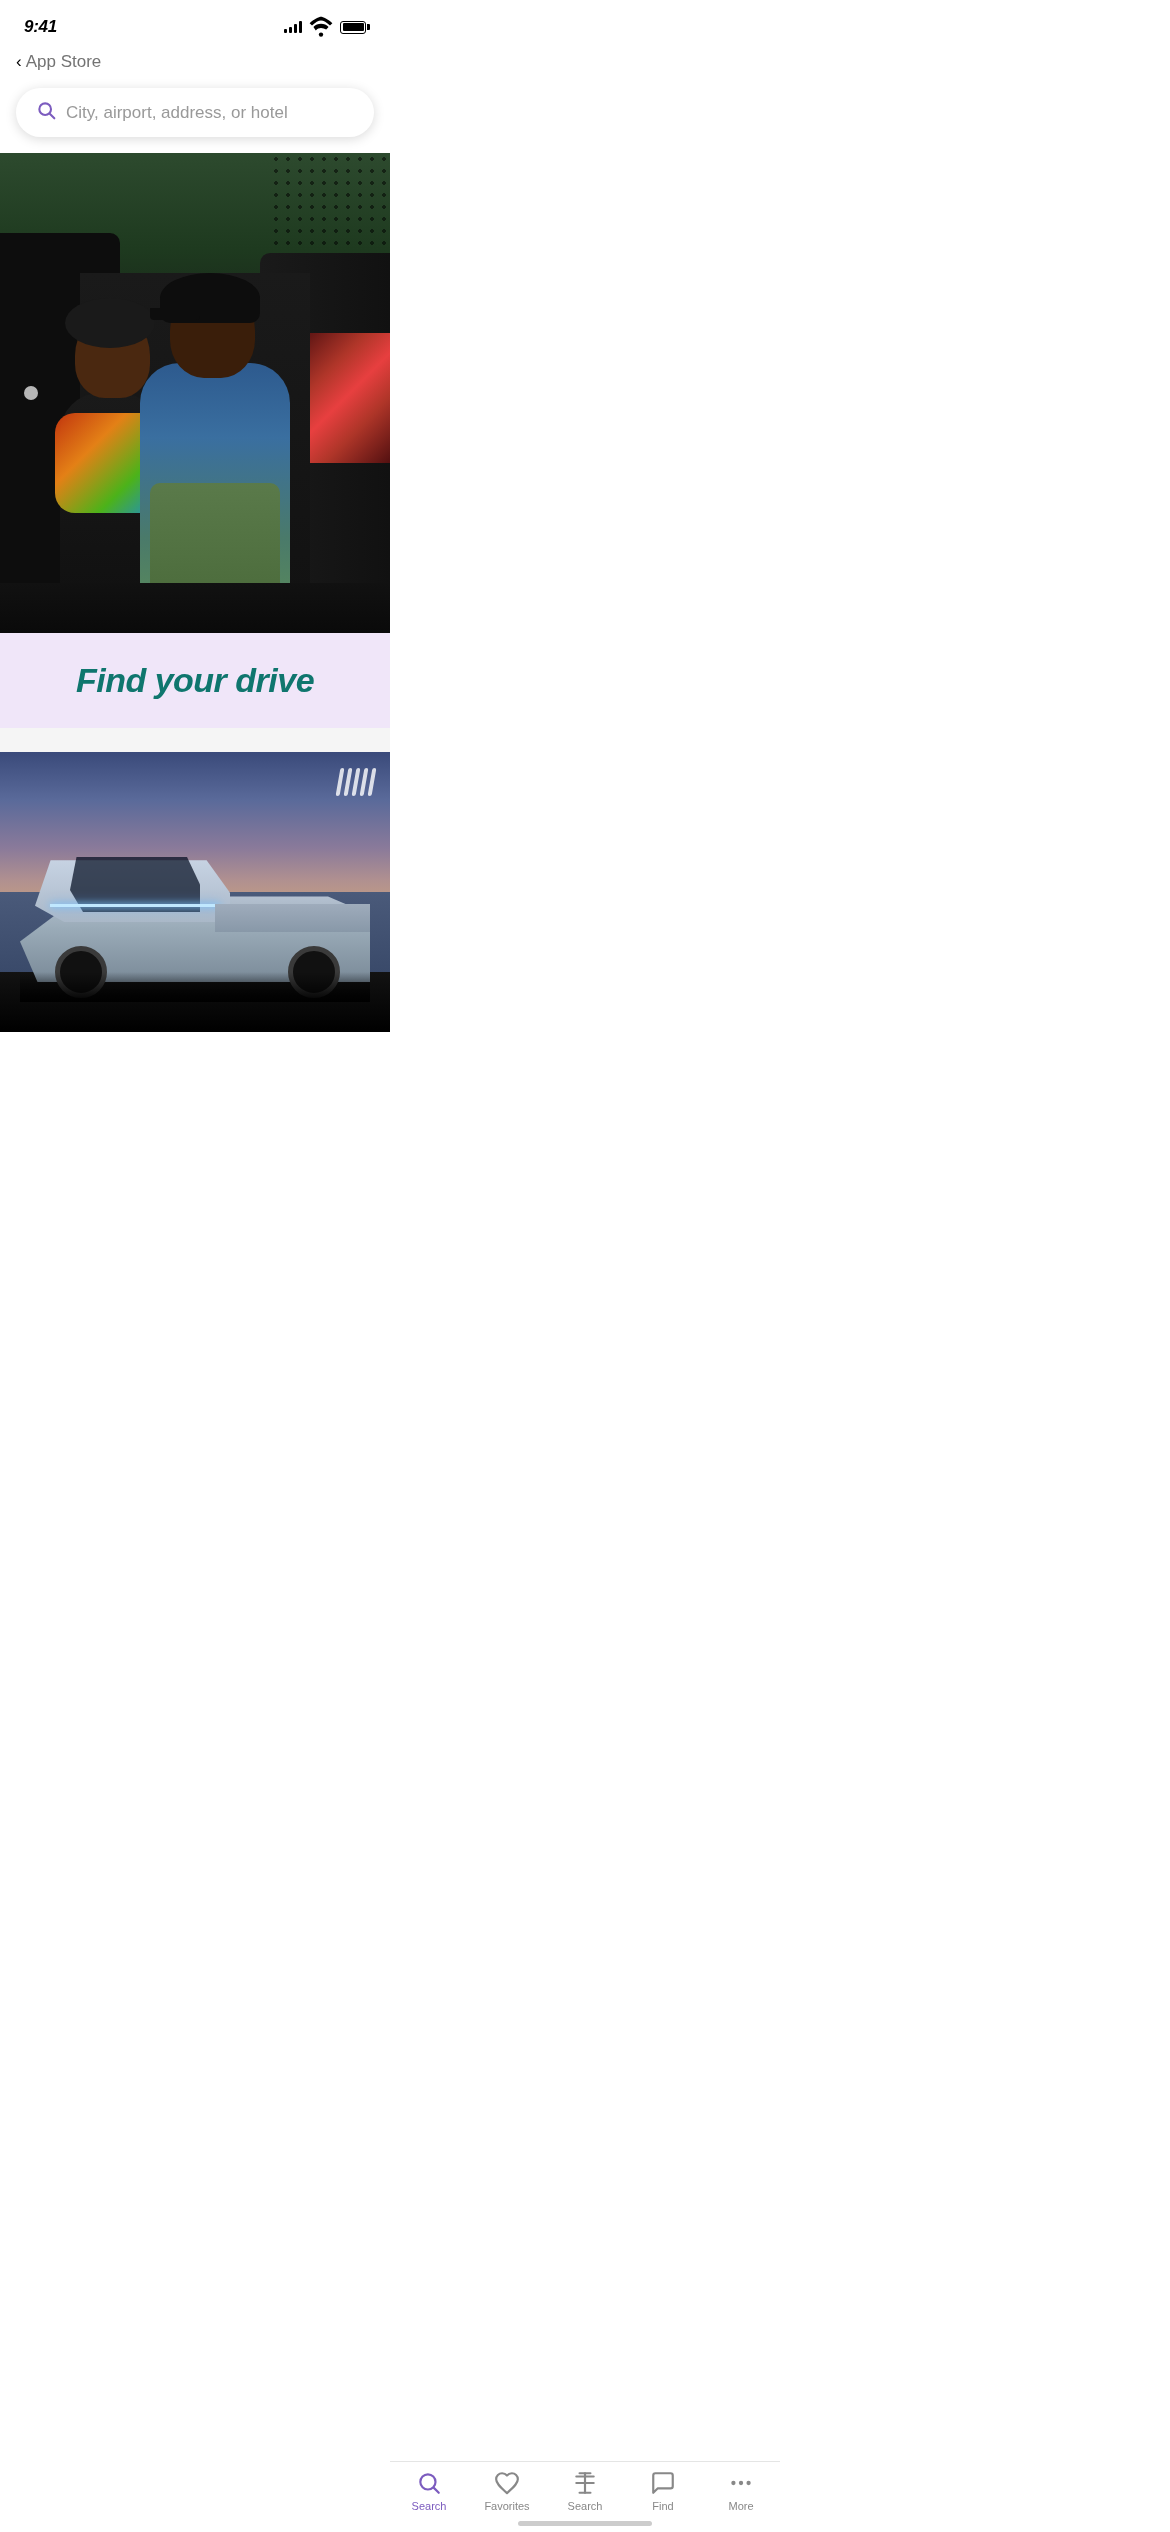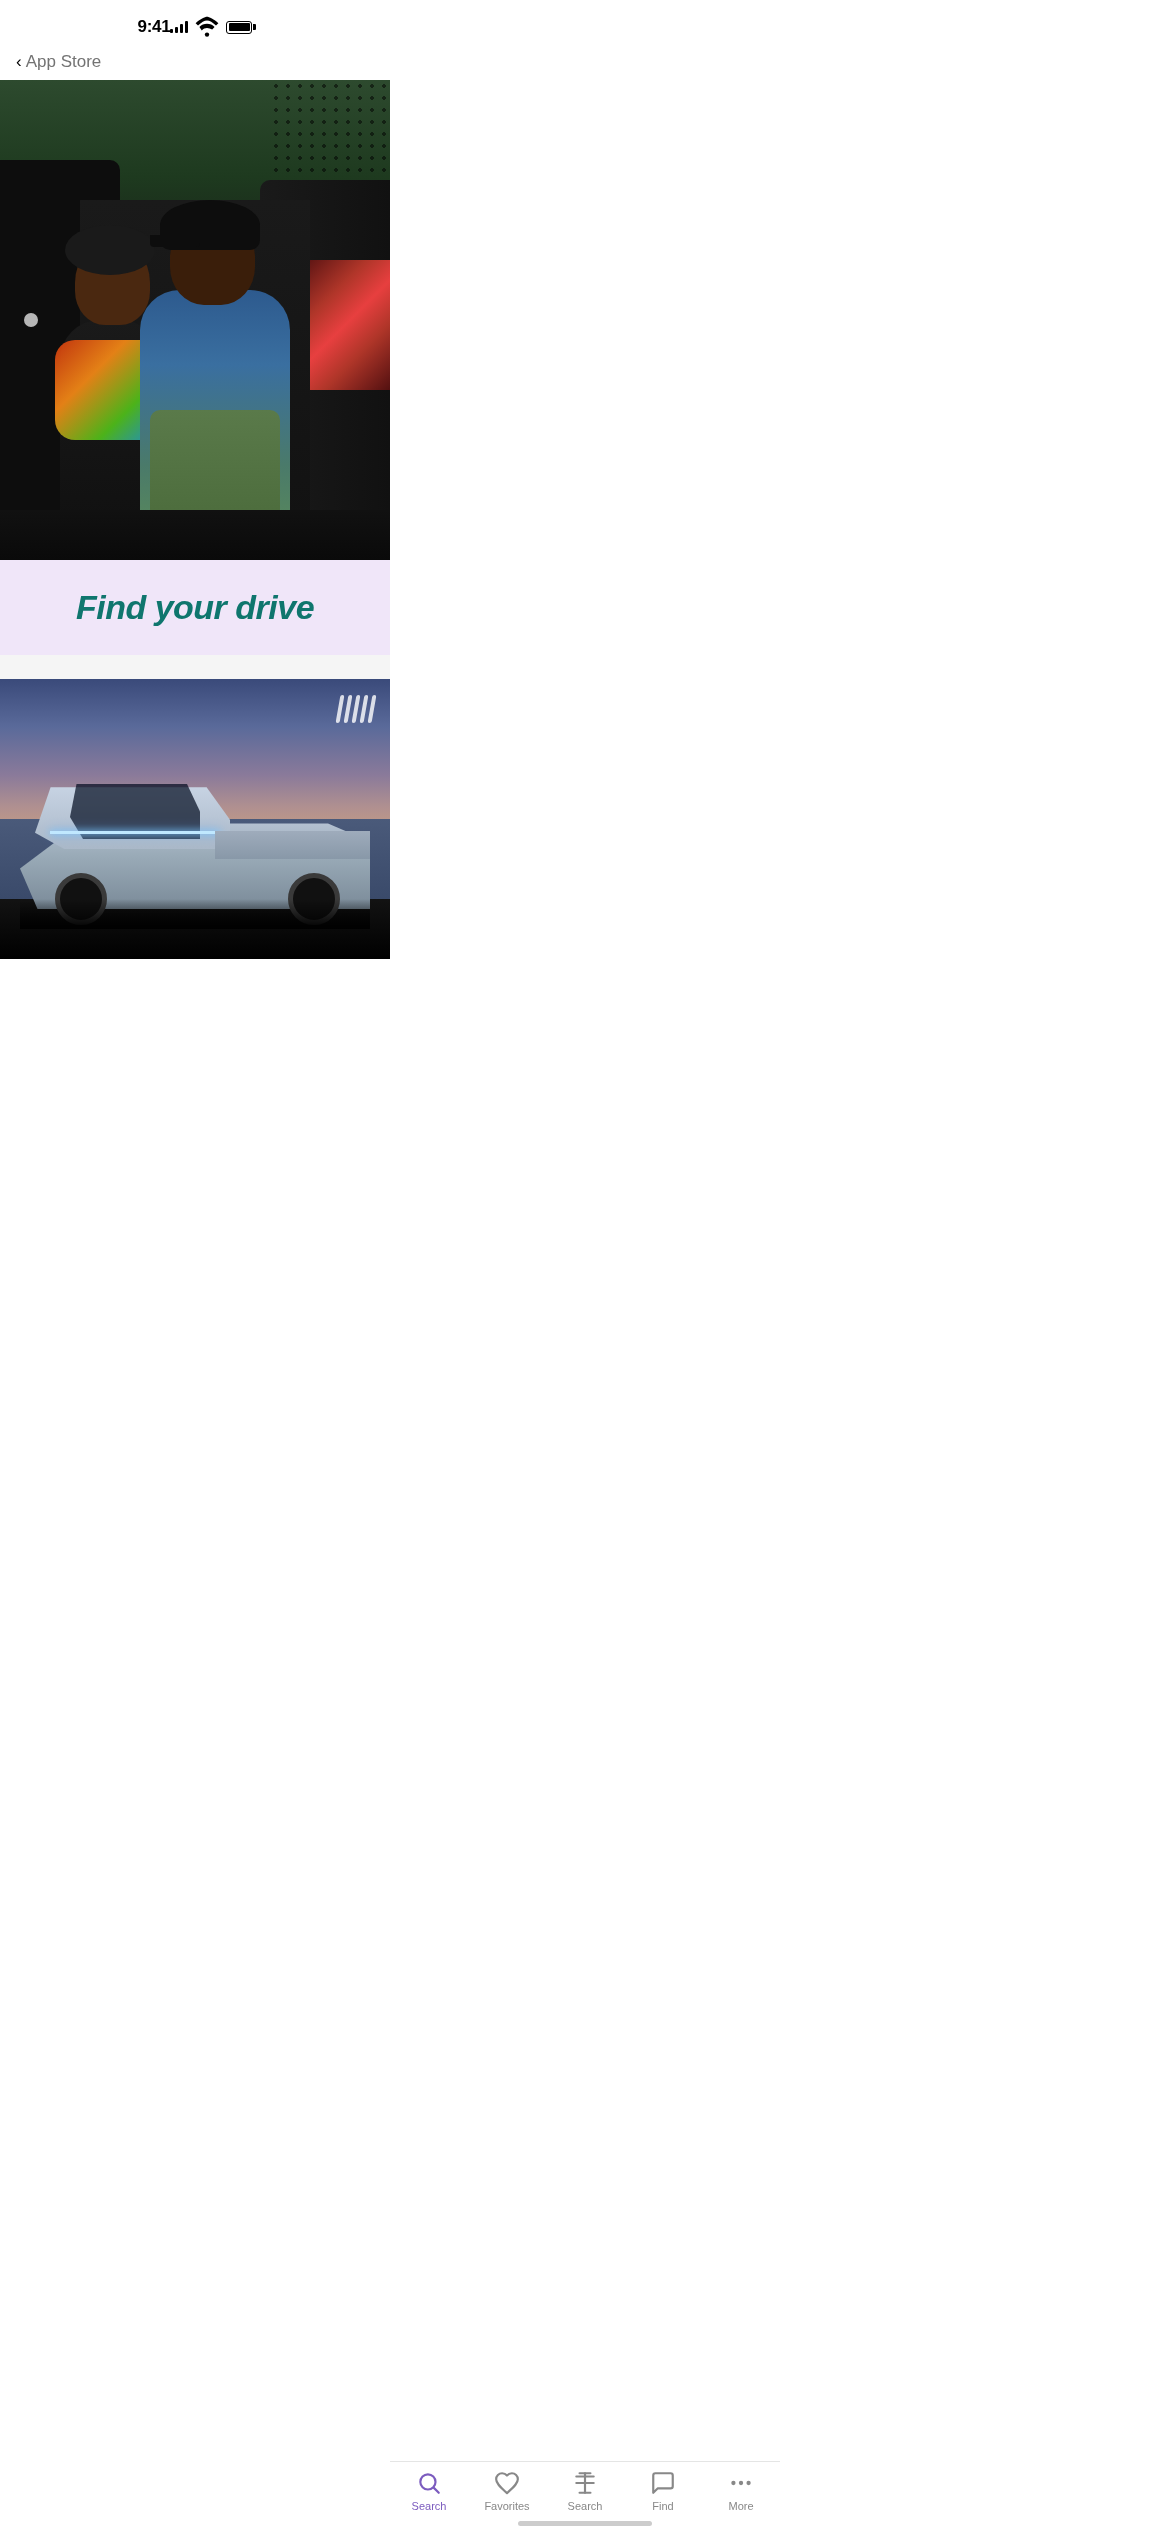--- a/index.html
+++ b/index.html
@@ -10,26 +10,27 @@
       min-height: 844px;
       background: #fff;
       font-family: -apple-system, 'SF Pro Display', 'Helvetica Neue', sans-serif;
       overflow-x: hidden;
       position: relative;
     }
 
     
     .status-bar {
       display: flex;
-      justify-content: center;
+      justify-content: space-between;
       align-items: center;
       padding: 14px 24px 8px 24px;
       background: transparent;
       position: relative;
       z-index: 10;
+      font-style: italic;
     }
 
     .status-time {
       font-size: 17px;
       font-weight: 600;
       color: #000;
       letter-spacing: -0.3px;
     }
 
     .status-icons {
@@ -363,20 +364,31 @@
         <div class="battery-fill"></div>
       </div>
     </div>
   </div>
 
   <div class="back-nav">
     <span class="back-arrow">‹</span>
     <span class="back-label">App Store</span>
   </div>
 
+  <div class="search-bar-container">
+    <div class="search-bar">
+      <span class="search-icon-purple">
+        <svg width="20" height="20" viewBox="0 0 24 24" fill="none" stroke="#7c5cbf" stroke-width="2.5" stroke-linecap="round">
+          <circle cx="11" cy="11" r="7"></circle>
+          <line x1="16.5" y1="16.5" x2="22" y2="22"></line>
+        </svg>
+      </span>
+      <span class="search-placeholder-text">City, airport, address, or hotel</span>
+    </div>
+  </div>
 
   <div class="hero-section">
     <div class="hero-image-mock">
 
       <div style="position:absolute;top:0;left:0;right:0;bottom:0;background:linear-gradient(180deg, #2d4a2e 0%, #1e3a1f 20%, #141414 50%);"></div>
 
       <div class="dotted-overlay"></div>
 
       <div style="position:absolute;left:0;top:80px;width:120px;height:400px;background:#0d0d0d;border-radius:0 10px 10px 0;"></div>
 

